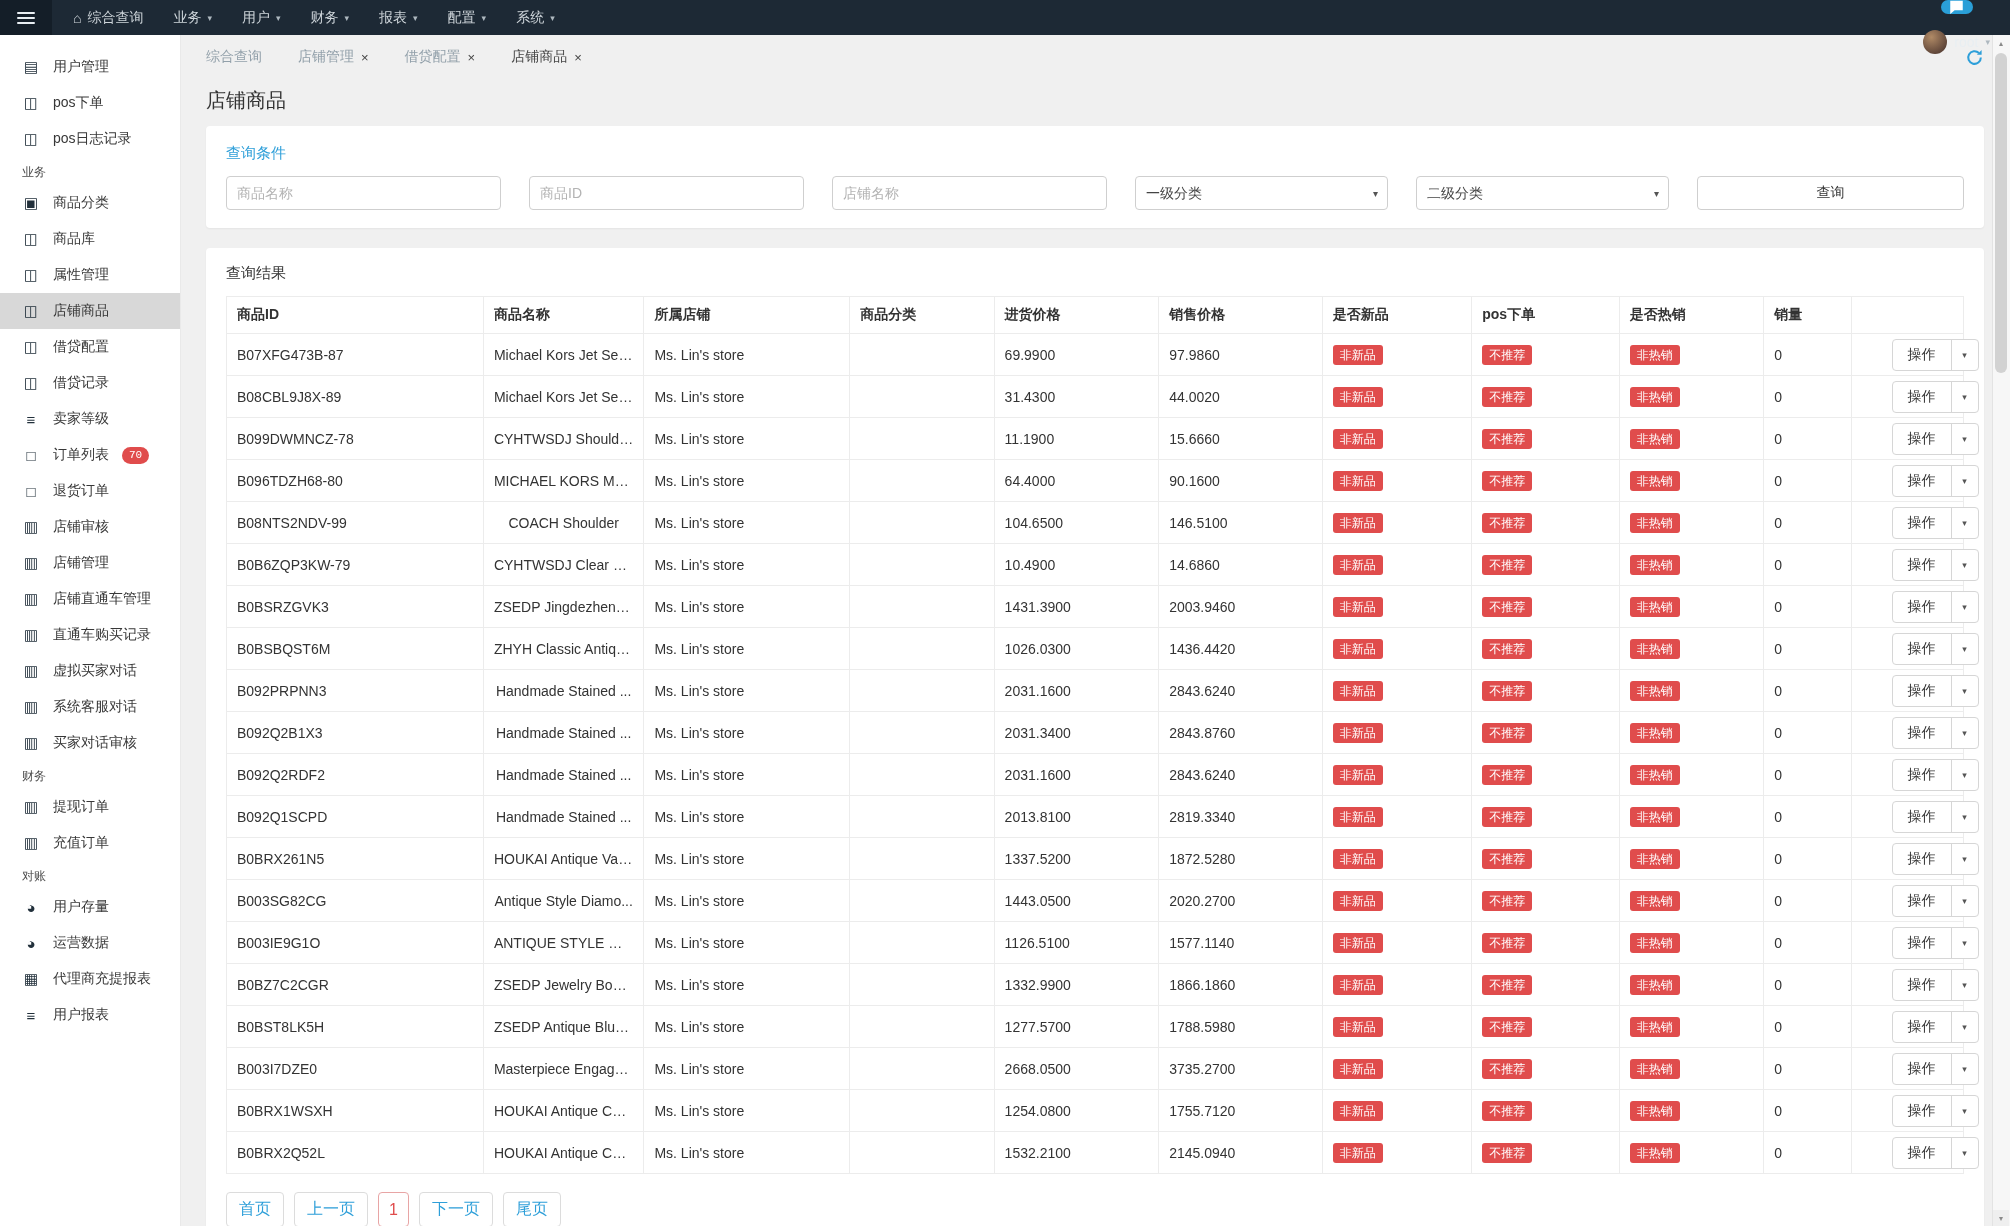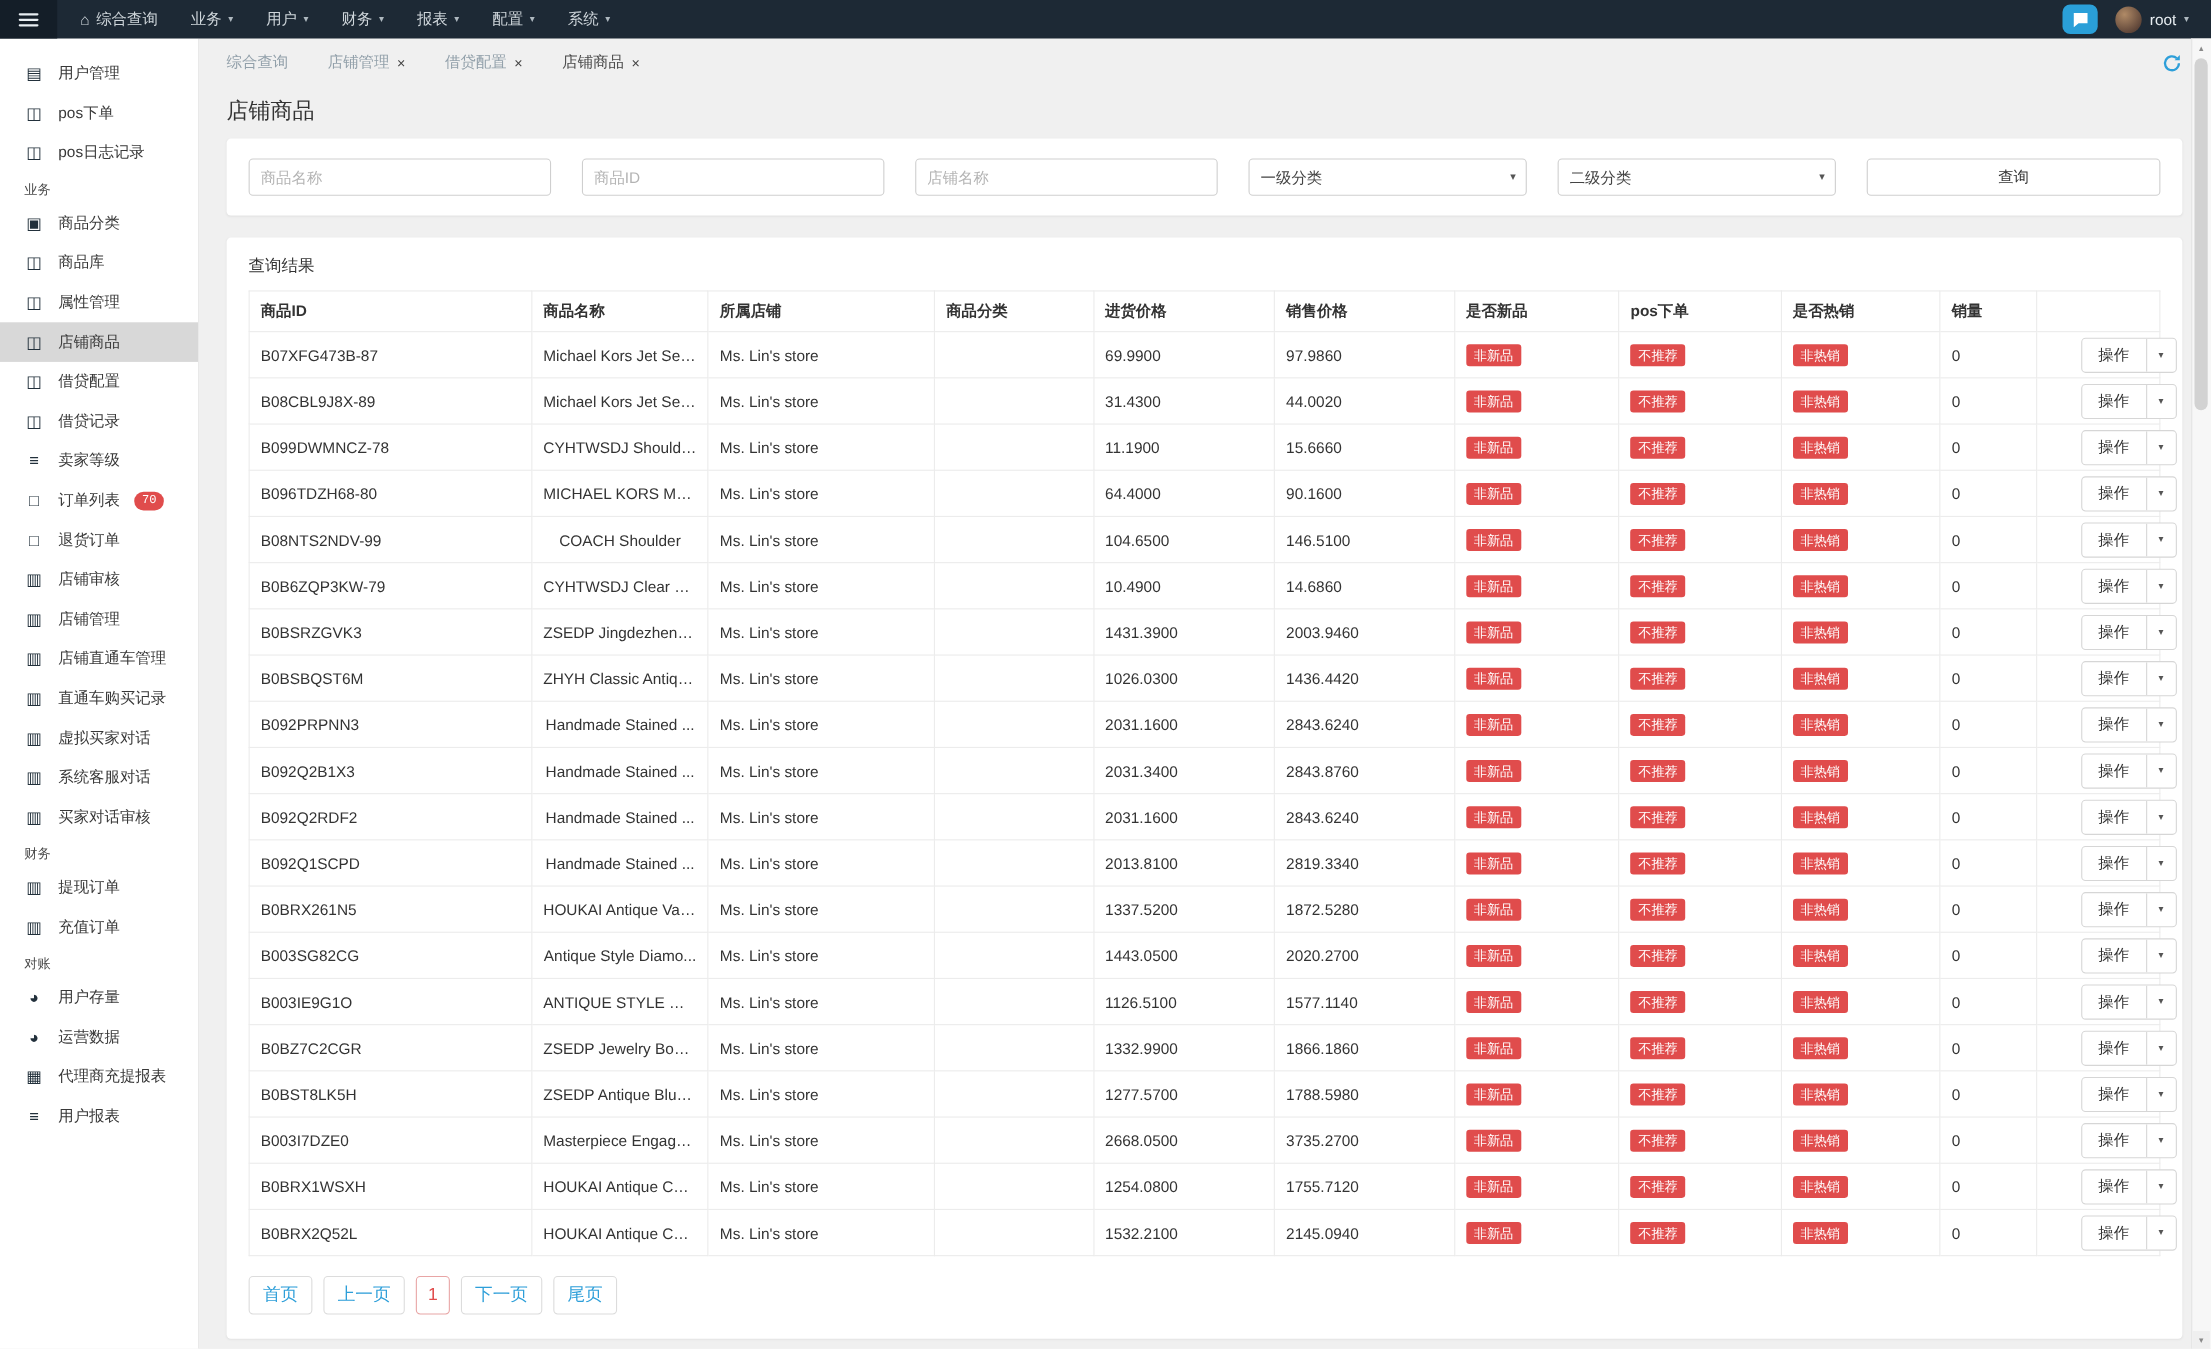--- a/index.html
+++ b/index.html
@@ -15,21 +15,21 @@
     position: absolute; top: 0; left: 0; right: 0; height: 35px;
     background: #1d2935; display: flex; align-items: stretch; color: #d6dde2; z-index: 10;
   }
   .burger { width: 52px; background: #141e28; display: flex; align-items: center; justify-content: center; cursor: pointer; }
   .bars { width: 18px; }
   .bars i { display: block; height: 2px; background: #e8eef2; margin: 3px 0; border-radius: 1px; }
   .nav-items { display: flex; align-items: stretch; margin-left: 6px; }
   .nav-link { display: flex; align-items: center; gap: 6px; padding: 0 15px; font-size: 14px; color: #cfd6db; cursor: pointer; text-decoration: none; }
   .nav-link .nav-home { font-size: 14px; line-height: 1; }
   .caret { font-size: 9px; color: #aeb8bf; }
-  .nav-right { margin-left: auto; display: flex; align-items: center; gap: 16px; padding-right: 20px; }
+  .nav-right { margin-left: auto; display: flex; align-items: center; gap: 16px; padding-right: 20px; flex-direction: column; }
   .chat-btn { width: 32px; height: 27px; border-radius: 7px; background: #2a9fd8; display: flex; align-items: center; justify-content: center; cursor: pointer; }
   .user { display: flex; align-items: center; gap: 7px; cursor: pointer; color: #e8eef2; }
   .avatar { width: 24px; height: 24px; border-radius: 50%; background: radial-gradient(circle at 35% 30%, #b08a66, #5d4438 75%); display: inline-block; }
   
   .sidebar {
     position: absolute; top: 35px; left: 0; bottom: 0; width: 180px;
     background: #ffffff; border-right: 1px solid #e9e9e9; padding-top: 14px; overflow: hidden; z-index: 5;
   }
   .side-item { display: flex; align-items: center; gap: 13px; height: 36px; padding-left: 22px; font-size: 14px; color: #383838; cursor: pointer; }
   .side-item.active { background: #d8d8d8; }
@@ -264,20 +264,21 @@
       <svg width="19" height="19" viewBox="0 0 24 24" fill="none" stroke="#2e9fd9" stroke-width="2.6">
           <path d="M20 12a8 8 0 1 1-2.4-5.7"></path>
           <path d="M21 2.5v6h-6z" fill="#2e9fd9" stroke="none"></path>
         </svg>
     </div>
   </div>
 
   <h1 class="page-title">店铺商品</h1>
 
   <section class="card query-card">
+    <div class="card-title blue">查询条件</div>
     <div class="query-row">
         <input class="q-input" type="text" placeholder="商品名称" style="">
         <input class="q-input" type="text" placeholder="商品ID" style="">
         <input class="q-input" type="text" placeholder="店铺名称" style="">
         <div class="select-box"><select class="q-select"><option>一级分类</option></select><span class="sel-caret">▾</span></div>
         <div class="select-box"><select class="q-select"><option>二级分类</option></select><span class="sel-caret">▾</span></div>
         <button class="q-btn">查询</button>
       </div>
   </section>
 

